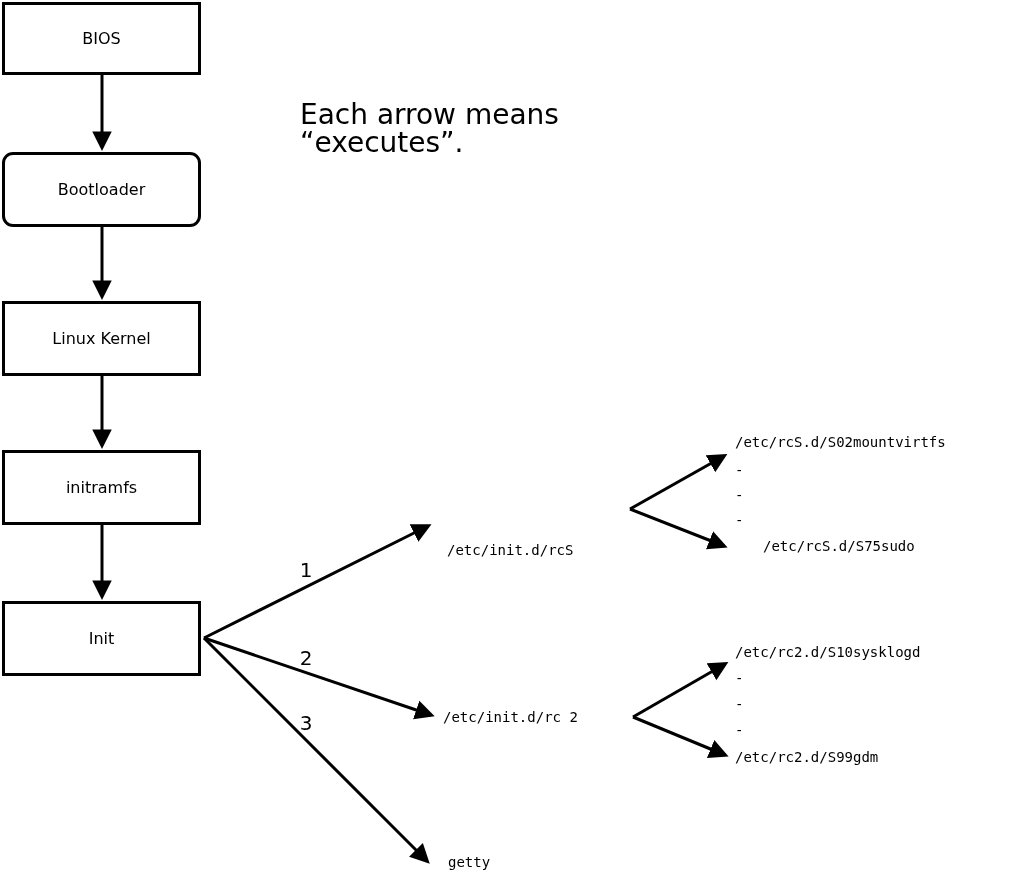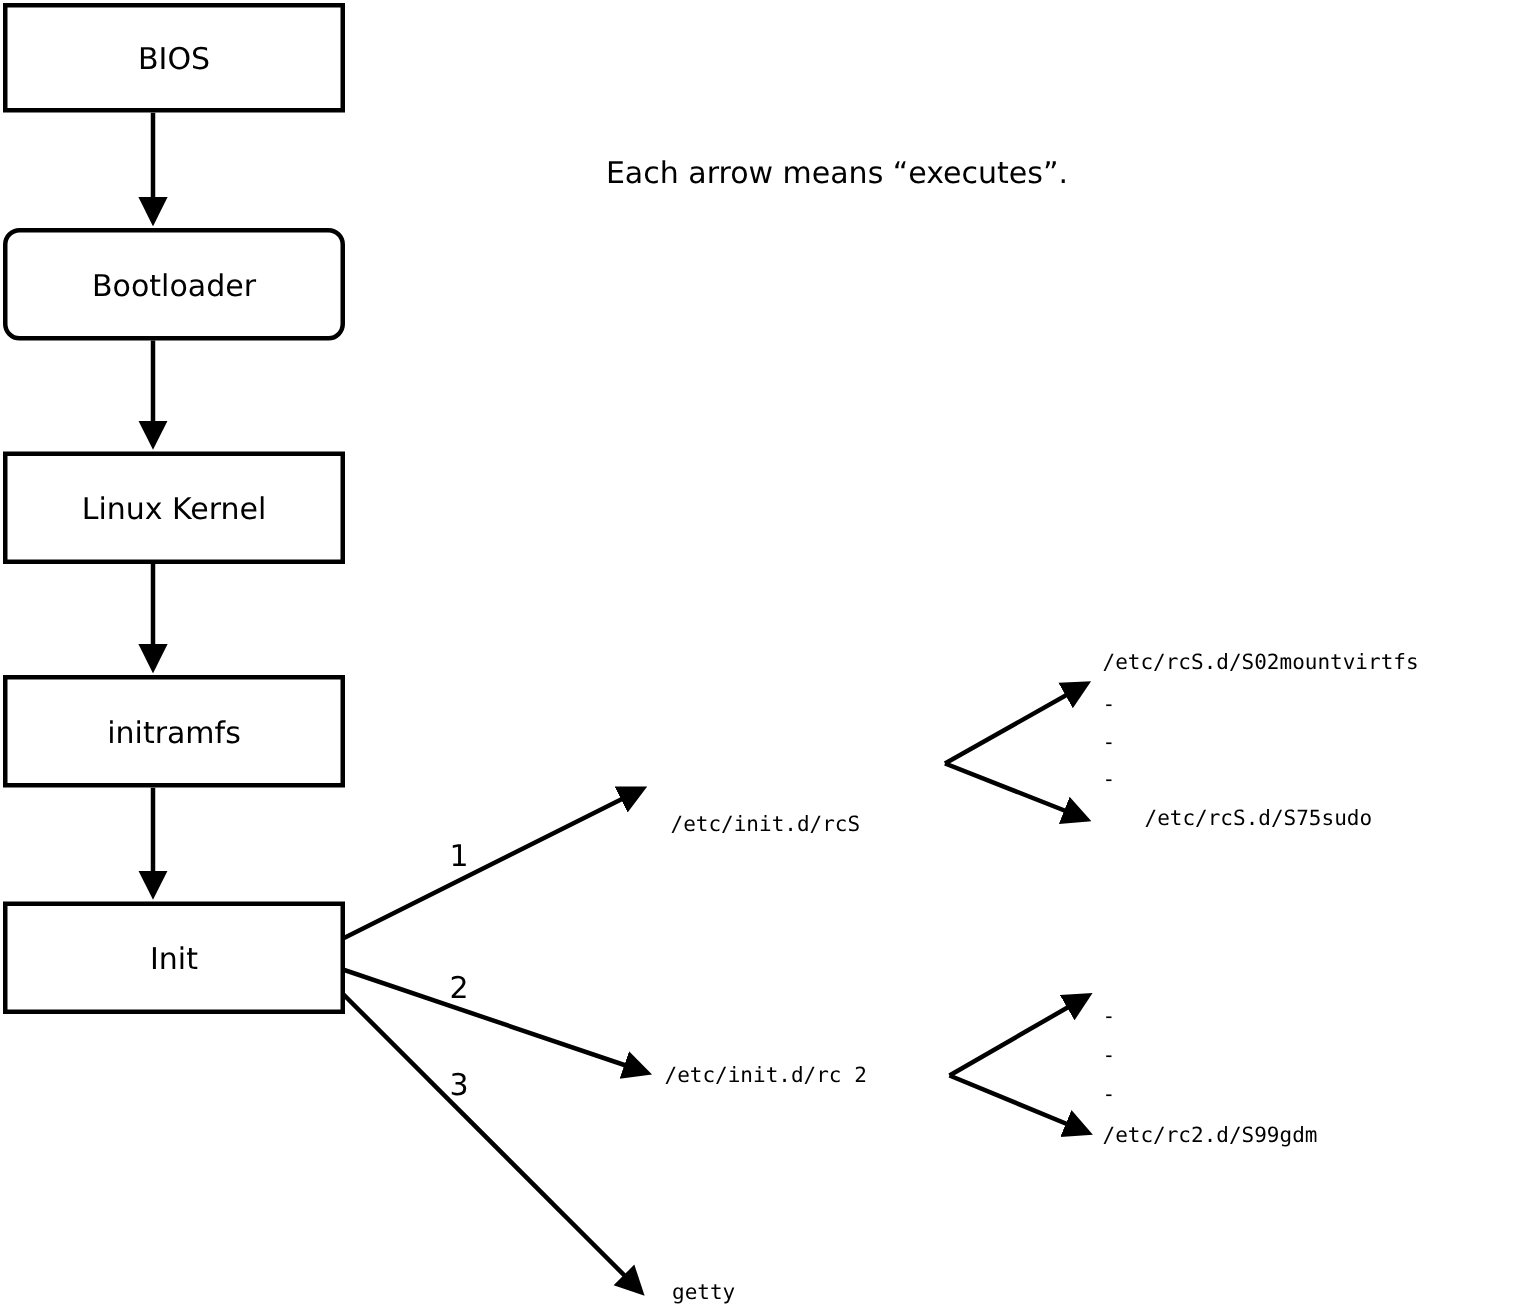--- a/index.html
+++ b/index.html
@@ -12,43 +12,43 @@
     width: 1024px;
     height: 875px;
     background: #ffffff;
     font-family: "DejaVu Sans", "Liberation Sans", sans-serif;
     color: #000000;
     overflow: hidden;
   }
   .node-box {
     position: absolute;
     left: 2px;
-    width: 228px;
+    width: 199px;
     height: 75px;
     border: 3px solid #000000;
     background: #ffffff;
     box-sizing: border-box;
     display: flex;
     align-items: center;
     justify-content: center;
-    font-size: 20px;
+    font-size: 16px;
   }
   #box-bios        { top: 2px;   height: 73px; }
   #box-bootloader  { top: 152px; border-radius: 11px; }
   #box-kernel      { top: 301px; }
   #box-initramfs   { top: 450px; }
   #box-init        { top: 601px; }
 
   .caption {
     position: absolute;
     left: 300px;
     top: 101px;
     width: 412px;
-    text-align: right;
-    font-size: 20px;
+    text-align: left;
+    font-size: 28px;
     line-height: 28px;
   }
 
   .mono {
     position: absolute;
     font-family: "DejaVu Sans Mono", "Liberation Mono", monospace;
     font-size: 14px;
     line-height: 19px;
     white-space: pre;
   }
@@ -149,18 +149,19 @@
   <div class="mono" id="txt-rcS">/etc/init.d/rcS</div>
   <div class="mono" id="txt-rc2">/etc/init.d/rc 2</div>
   <div class="mono" id="txt-getty">getty</div>
 
   <div class="mono" id="rcS-child-0">/etc/rcS.d/S02mountvirtfs</div>
   <div class="mono" id="rcS-dash-0">-</div>
   <div class="mono" id="rcS-dash-1">-</div>
   <div class="mono" id="rcS-dash-2">-</div>
   <div class="mono" id="rcS-child-4">/etc/rcS.d/S75sudo</div>
 
+  <div class="mono" id="rc2-child-0">/etc/rc2.d/S10sysklogd</div>
   <div class="mono" id="rc2-dash-0">-</div>
   <div class="mono" id="rc2-dash-1">-</div>
   <div class="mono" id="rc2-dash-2">-</div>
   <div class="mono" id="rc2-child-4">/etc/rc2.d/S99gdm</div>
 
 </div>
 
 </body></html>

